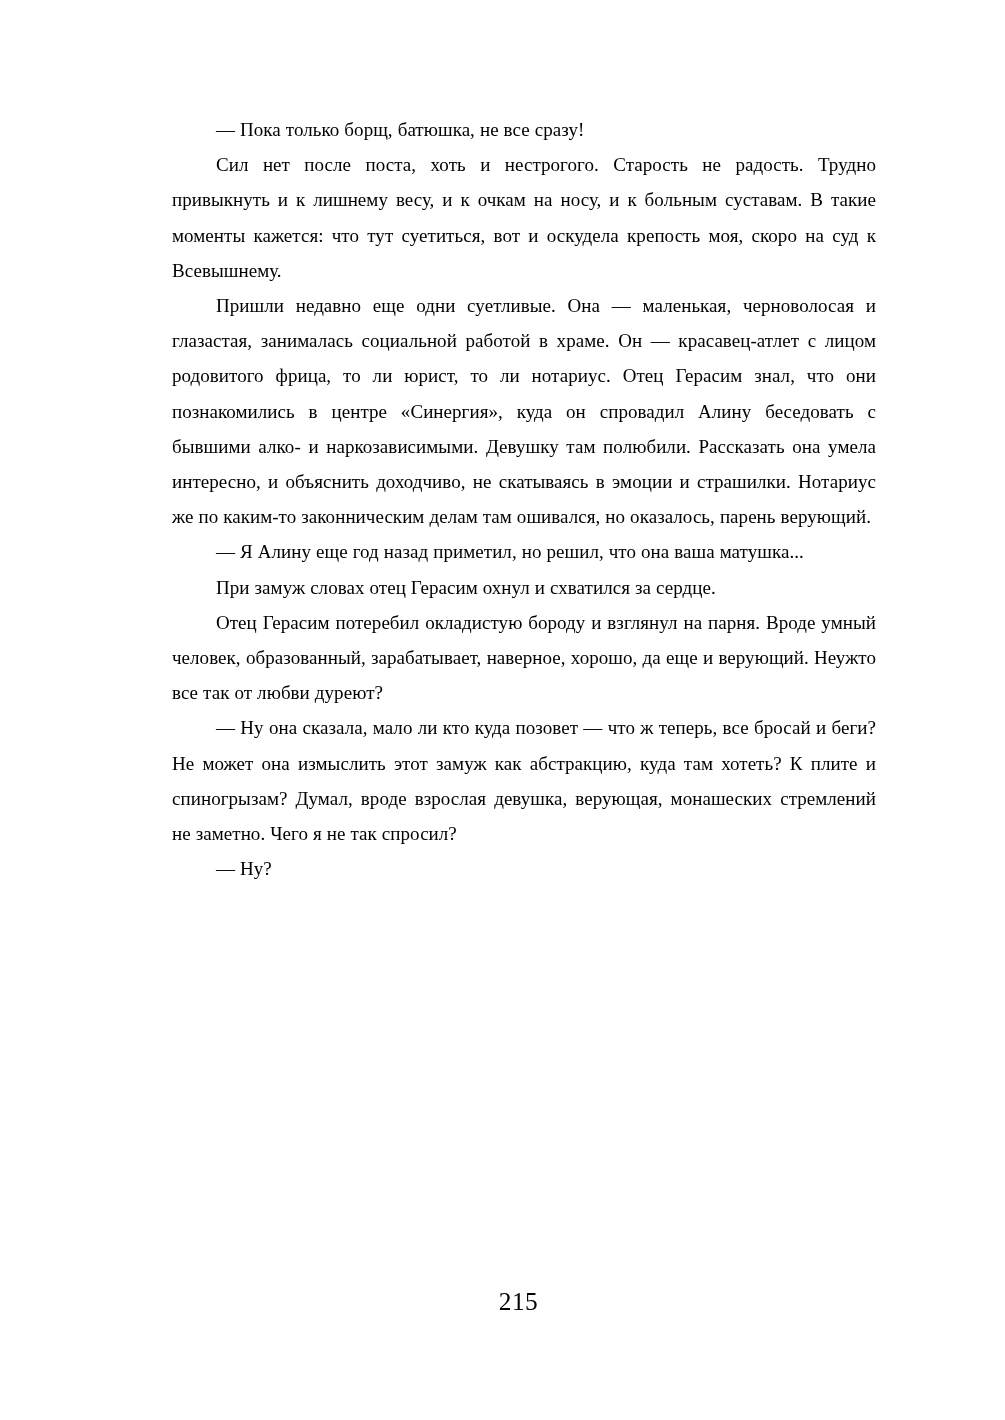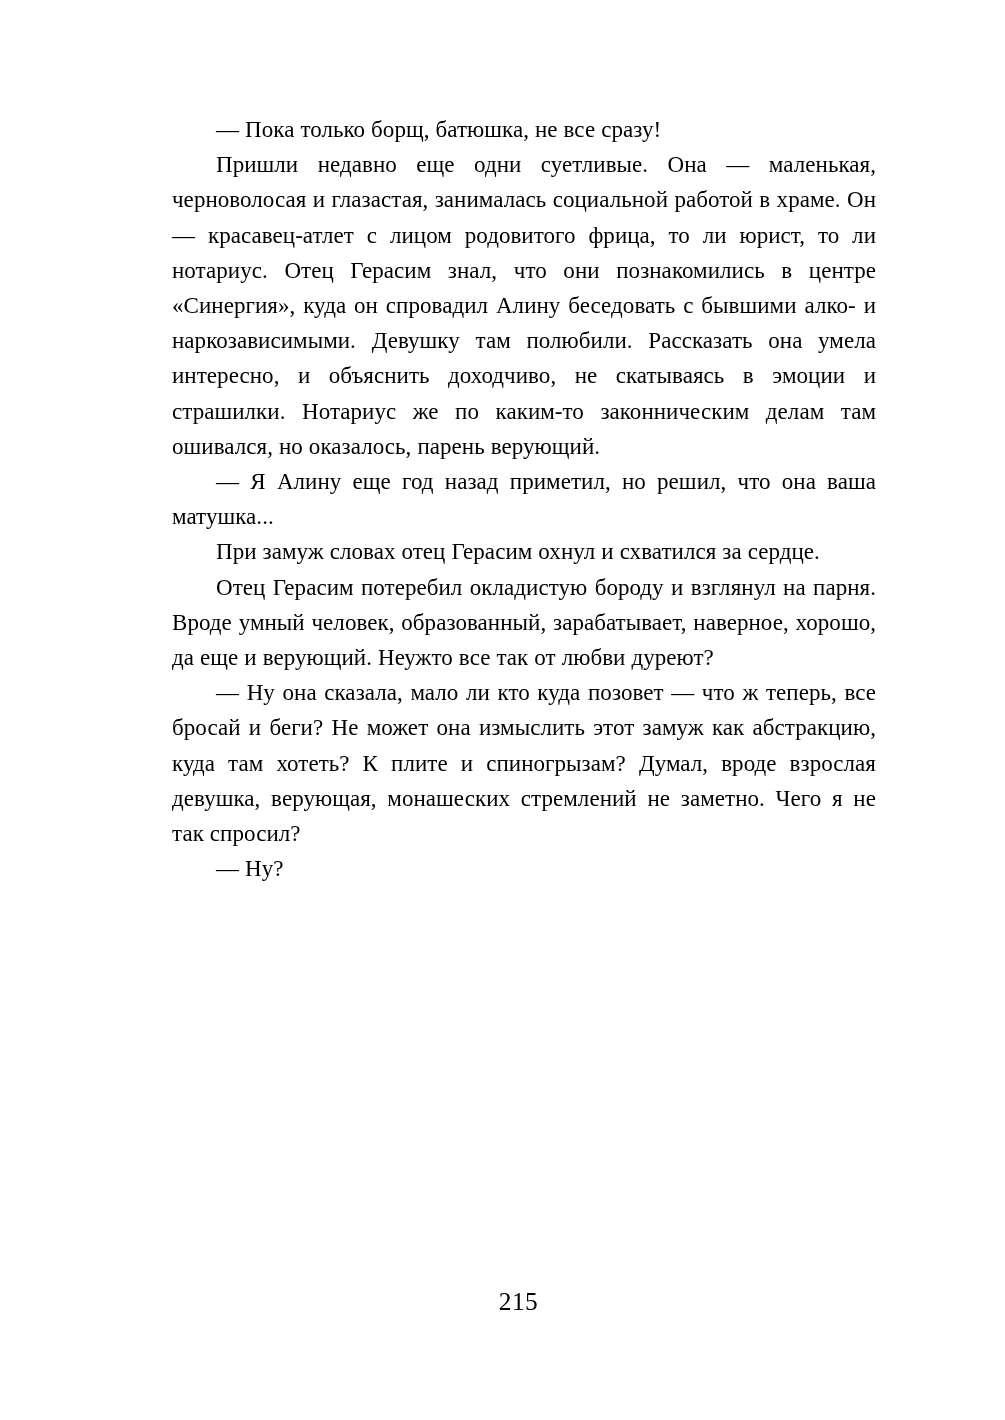--- a/index.html
+++ b/index.html
@@ -29,21 +29,21 @@
   .text-block {
     position: absolute;
     left: 172px;
     top: 112px;
     width: 704px;
   }
 
   p.para {
     margin: 0;
     padding: 0;
-    font-size: 23px;
+    font-size: 19px;
     line-height: 35.2px;
     text-align: justify;
     text-indent: 44px;
     text-justify: inter-word;
     hyphens: manual;
     -webkit-hyphens: manual;
     letter-spacing: 0.05px;
     word-spacing: 0.2px;
   }
 
@@ -68,20 +68,21 @@
     letter-spacing: 0.5px;
   }
 </style>
 </head>
 <body>
 
 <div class="page">
 
   <div class="text-block">
     <p class="para no-stretch">— Пока только борщ, батюшка, не все сразу!</p>
+    <p class="para no-stretch">Сил нет после поста, хоть и нестрогого. Старость не радость. Трудно привыкнуть и к лишнему весу, и к очкам на носу, и к больным суставам. В такие моменты кажется: что тут суетиться, вот и оскудела крепость моя, скоро на суд к Всевышнему.</p>
     <p class="para no-stretch">Пришли недавно еще одни суетливые. Она — маленькая, черноволосая и глазастая, занималась социальной работой в храме. Он — красавец-атлет с лицом родовитого фрица, то ли юрист, то ли нотариус. Отец Герасим знал, что они познакомились в центре «Синергия», куда он спровадил Алину беседовать с бывшими алко- и наркозависимыми. Девушку там полюбили. Рассказать она умела интересно, и объяснить доходчиво, не скатываясь в эмоции и страшилки. Нотариус же по каким-то законническим делам там ошивался, но оказалось, парень верующий.</p>
     <p class="para no-stretch">— Я Алину еще год назад приметил, но решил, что она ваша матушка...</p>
     <p class="para no-stretch">При замуж словах отец Герасим охнул и схватился за сердце.</p>
     <p class="para no-stretch">Отец Герасим потеребил окладистую бороду и взглянул на парня. Вроде умный человек, образованный, зарабатывает, наверное, хорошо, да еще и верующий. Неужто все так от любви дуреют?</p>
     <p class="para no-stretch">— Ну она сказала, мало ли кто куда позовет — что ж теперь, все бросай и беги? Не может она измыслить этот замуж как абстракцию, куда там хотеть? К плите и спиногрызам? Думал, вроде взрослая девушка, верующая, монашеских стремлений не заметно. Чего я не так спросил?</p>
     <p class="para no-stretch">— Ну?</p>
   </div>
 
   <div class="folio">215</div>
 

